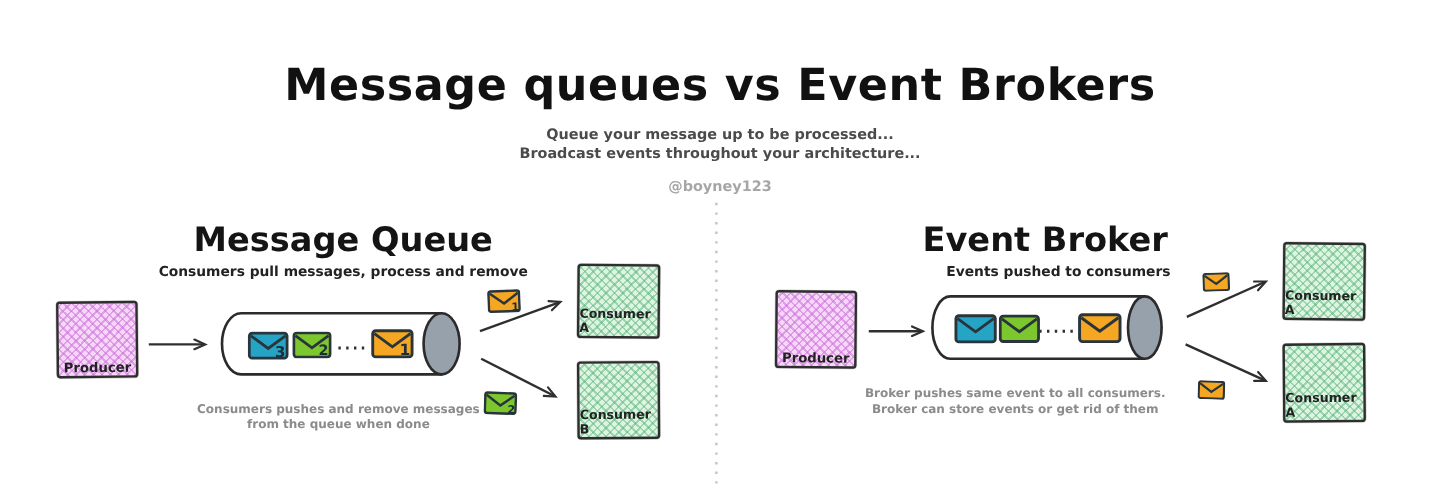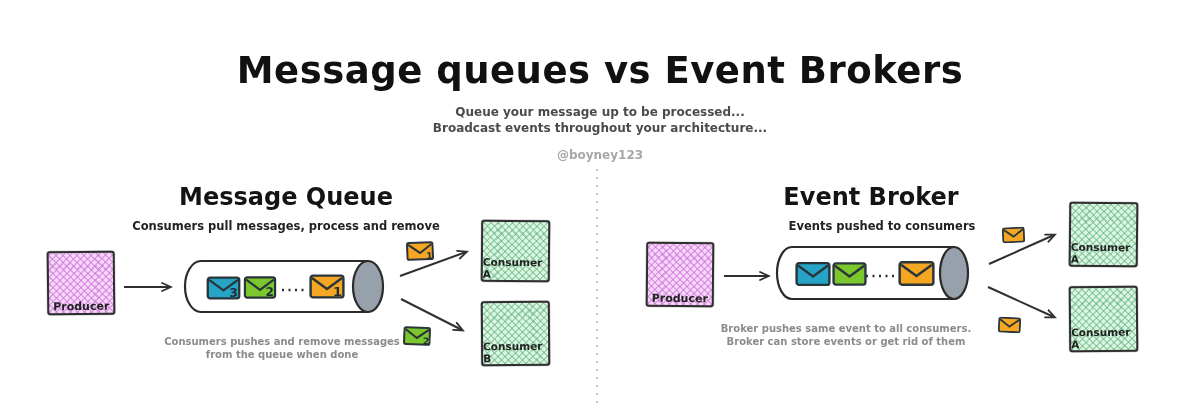--- a/index.html
+++ b/index.html
@@ -9,21 +9,21 @@
   }
   .abs{position:absolute;}
   .center{text-align:center;margin-top:16px;}
 
   
   .main-title{left:0;top:33px;width:1200px;font-size:37px;font-weight:bold;letter-spacing:.5px;color:#111;}
   .main-sub{left:0;top:88px;width:1200px;font-size:12px;line-height:16px;font-weight:600;color:#4b4b4b;text-align:center;}
   .attribution{left:0;top:132px;width:1200px;font-size:12px;font-weight:600;color:#a6a6a6;}
 
   
-  .section-heading{font-size:24px;font-weight:bold;color:#141414;}
+  .section-heading{font-size:28px;font-weight:bold;color:#141414;}
   .section-subheading{font-size:11.5px;font-weight:600;color:#222;}
 
   
   .node{
     border:2.2px solid #2e2e2e;border-radius:3px;
     display:flex;align-items:flex-end;justify-content:center;
     font-size:11px;font-weight:600;color:#222;
     box-shadow:0 0 0 .5px rgba(40,40,40,.25);
   }
   .producer{

